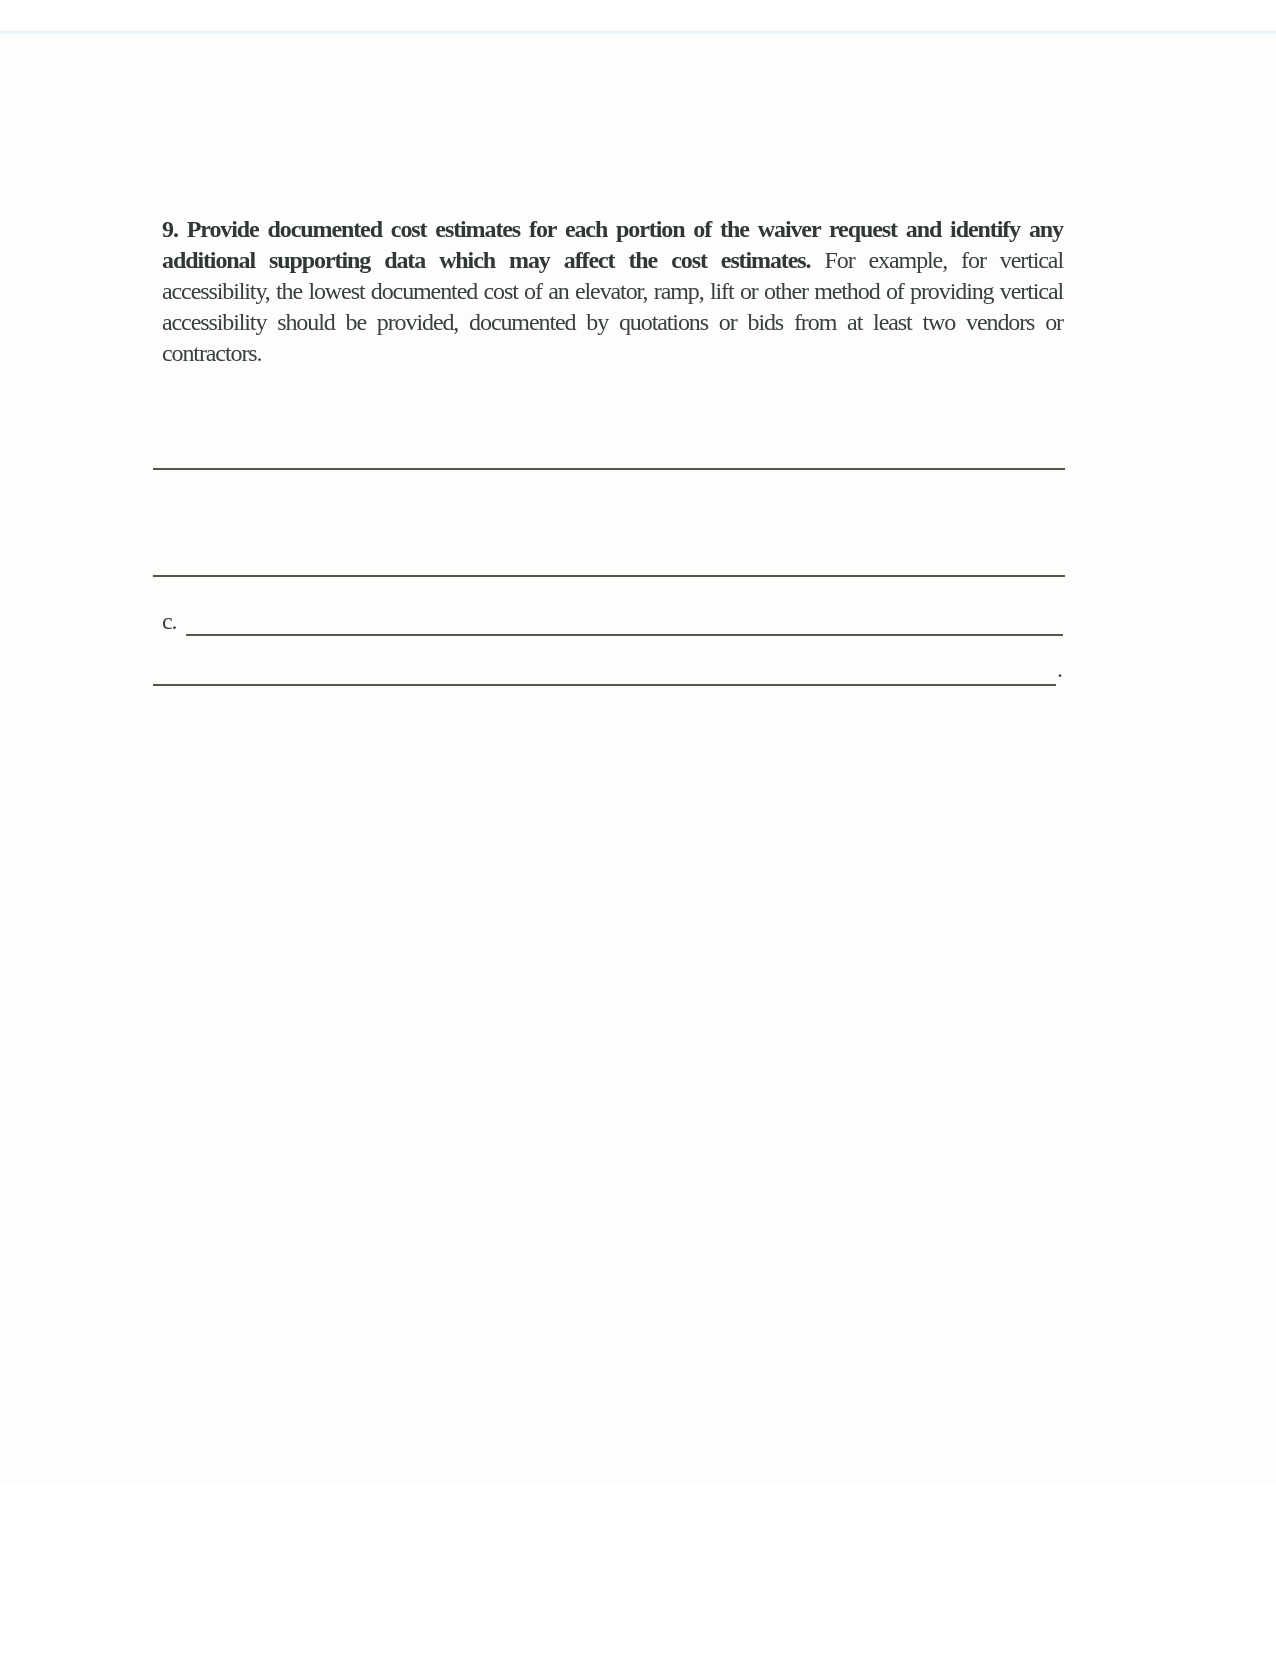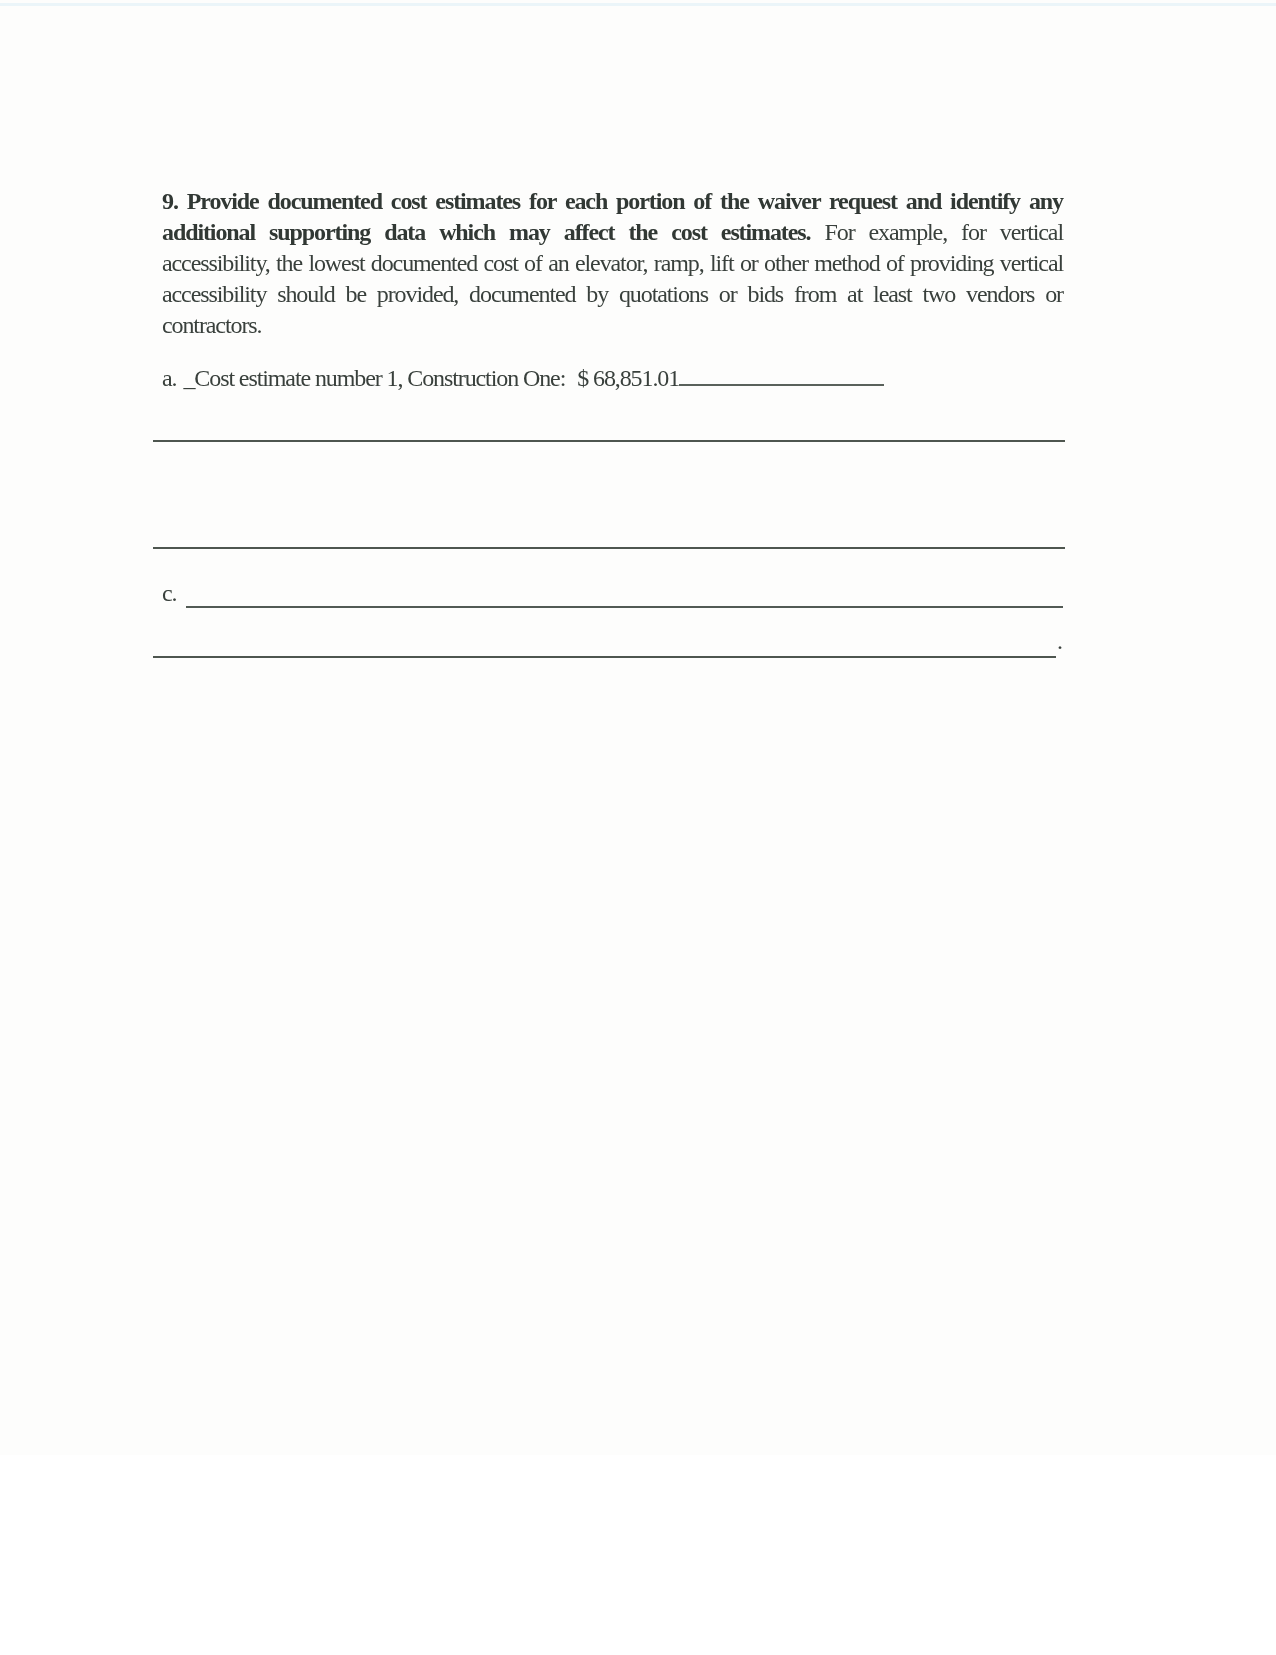--- a/index.html
+++ b/index.html
@@ -8,20 +8,21 @@
     background: #ffffff;
   }
   .page {
     position: relative;
     width: 1276px;
     height: 1455px;
     background: #fdfdfc;
     overflow: hidden;
     font-family: "Liberation Serif", "DejaVu Serif", serif;
     color: #39403c;
+    margin-top: 28px;
   }
   .scan-edge {
     position: absolute;
     top: 3px;
     left: 0;
     width: 100%;
     height: 3px;
     background: #e7f3f8;
     opacity: 0.85;
   }
@@ -95,23 +96,20 @@
 <body>
 
 <div class="page">
 
   <div class="scan-edge"></div>
 
   <div class="question doc-text">
     <span class="bold">9. Provide documented cost estimates for each portion of the waiver request and identify any additional supporting data which may affect the cost estimates.</span><span> For example, for vertical accessibility, the lowest documented cost of an elevator, ramp, lift or other method of providing vertical accessibility should be provided, documented by quotations or bids from at least two vendors or contractors.</span>
   </div>
 
-  <div class="item-row row-a doc-text">
-    <span>a.</span><span class="desc">_Cost estimate number 1, Construction One:</span><span class="amount">$ 68,851.01</span><span class="fill-line fill-a"></span>
-  </div>
 
   <div class="rule rule-1"></div>
 
 
   <div class="rule rule-2"></div>
 
   <div class="item-row row-c doc-text">
     <span>c.</span>
     <span class="fill-c"></span>
   </div>

